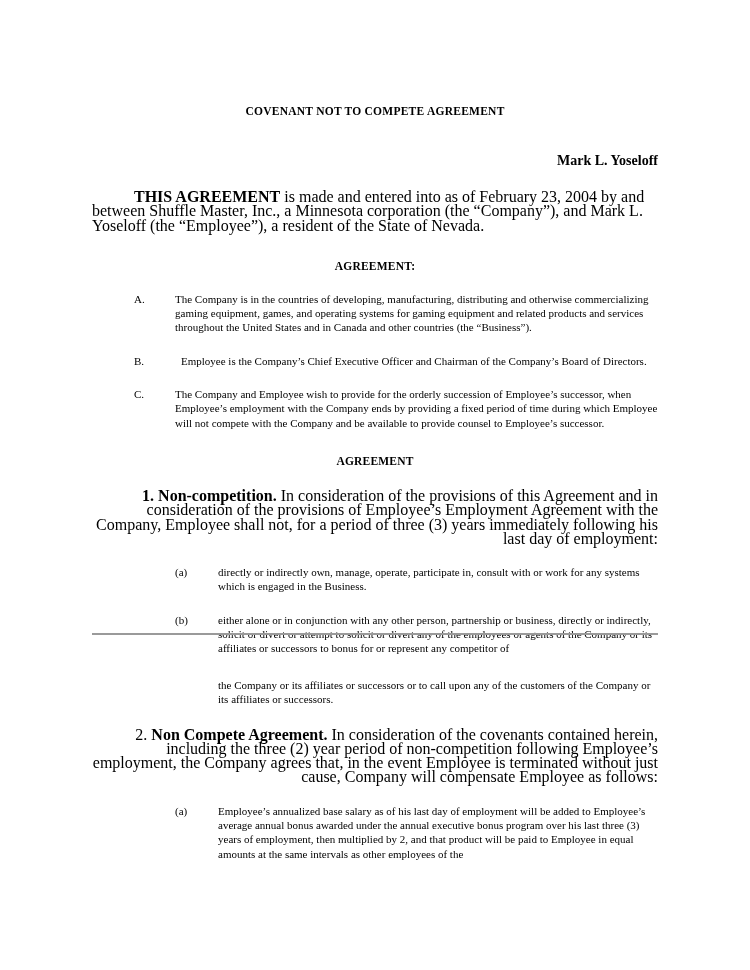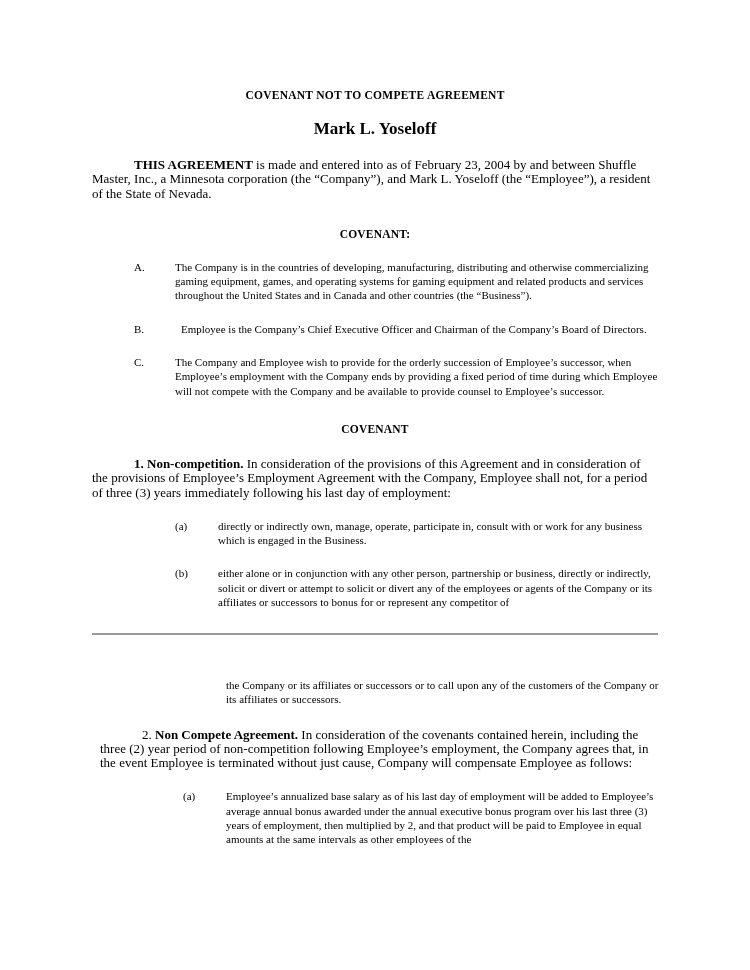--- a/index.html
+++ b/index.html
@@ -27,60 +27,61 @@
     width: 566px;
   }
 
   
   .doc-title {
     text-align: center;
     font-weight: bold;
     font-size: 11.5px;
     letter-spacing: 0.25px;
     line-height: 14px;
-    margin: 0;
+    margin: 16px;
     padding-top: 88px;
   }
   .doc-subtitle {
-    text-align: center;
+    text-align: right;
     font-weight: bold;
-    font-size: 17px;
+    font-size: 14px;
     line-height: 14px;
     margin: 0;
     padding-top: 20px;
   }
   .section-heading {
     text-align: center;
     font-weight: bold;
     font-size: 11.5px;
     letter-spacing: 0.2px;
     line-height: 14px;
     margin: 0;
   }
   .heading-recitals { padding-top: 26px; }
   .heading-agreement { padding-top: 24px; }
 
   
   .para {
-    font-size: 13px;
+    font-size: 16px;
     line-height: 14.3px;
     text-align: left;
     margin: 0;
   }
   .para-intro {
     padding-top: 22px;
     text-indent: 42px;
   }
   .para-nowtherefore {
     padding-top: 22px;
     text-indent: 42px;
   }
   .para-numbered {
     padding-top: 21px;
     text-indent: 42px;
+    text-align: right;
   }
   b, .bold { font-weight: bold; }
 
   
   .item {
     display: flex;
     font-size: 11px;
     line-height: 14.3px;
   }
   .item-recital { padding-top: 19px; }
@@ -111,64 +112,64 @@
     width: 566px;
     height: 0;
     border: 0;
     border-top: 2px solid #9a9a9a;
     margin: 0;
   }
 
   
   .page2 {
     position: absolute;
-    left: 100px;
+    left: 92px;
     top: 678px;
     width: 566px;
   }
   .page2 .item-sub-first { padding-top: 0; }
 </style>
 </head>
 <body>
 
 <div class="page">
 
   <div class="content">
 
     <h1 class="doc-title">COVENANT NOT TO COMPETE AGREEMENT</h1>
 
     <h2 class="doc-subtitle">Mark L. Yoseloff</h2>
 
     <p class="para para-intro"><b>THIS AGREEMENT</b><span> is made and entered into as of February 23, 2004 by and between Shuffle Master, Inc., a Minnesota corporation (the “Company”), and Mark L. Yoseloff (the “Employee”), a resident of the State of Nevada.</span></p>
 
-    <h3 class="section-heading heading-recitals">COVENANT:</h3>
+    <h3 class="section-heading heading-recitals">AGREEMENT:</h3>
 
     <div class="item item-recital">
       <span class="item-label">A.</span>
       <span class="item-body">The Company is in the countries of developing, manufacturing, distributing and otherwise commercializing gaming equipment, games, and operating systems for gaming equipment and related products and services throughout the United States and in Canada and other countries (the “Business”).</span>
     </div>
 
     <div class="item item-recital">
       <span class="item-label">B.</span>
       <span class="item-body item-body-indent-b">Employee is the Company’s Chief Executive Officer and Chairman of the Company’s Board of Directors.</span>
     </div>
 
     <div class="item item-recital">
       <span class="item-label">C.</span>
       <span class="item-body">The Company and Employee wish to provide for the orderly succession of Employee’s successor, when Employee’s employment with the Company ends by providing a fixed period of time during which Employee will not compete with the Company and be available to provide counsel to Employee’s successor.</span>
     </div>
 
-    <h3 class="section-heading heading-agreement">COVENANT</h3>
+    <h3 class="section-heading heading-agreement">AGREEMENT</h3>
 
 
     <p class="para para-numbered"><b>1. </b><b>Non-competition.</b><span> In consideration of the provisions of this Agreement and in consideration of the provisions of Employee’s Employment Agreement with the Company, Employee shall not, for a period of three (3) years immediately following his last day of employment:</span></p>
 
     <div class="item item-sub">
       <span class="item-label-sub">(a)</span>
-      <span class="item-body">directly or indirectly own, manage, operate, participate in, consult with or work for any business which is engaged in the Business.</span>
+      <span class="item-body">directly or indirectly own, manage, operate, participate in, consult with or work for any systems which is engaged in the Business.</span>
     </div>
 
     <div class="item item-sub">
       <span class="item-label-sub">(b)</span>
       <span class="item-body">either alone or in conjunction with any other person, partnership or business, directly or indirectly, solicit or divert or attempt to solicit or divert any of the employees or agents of the Company or its affiliates or successors to bonus for or represent any competitor of</span>
     </div>
 
   </div>
 
   <hr class="page-rule">

